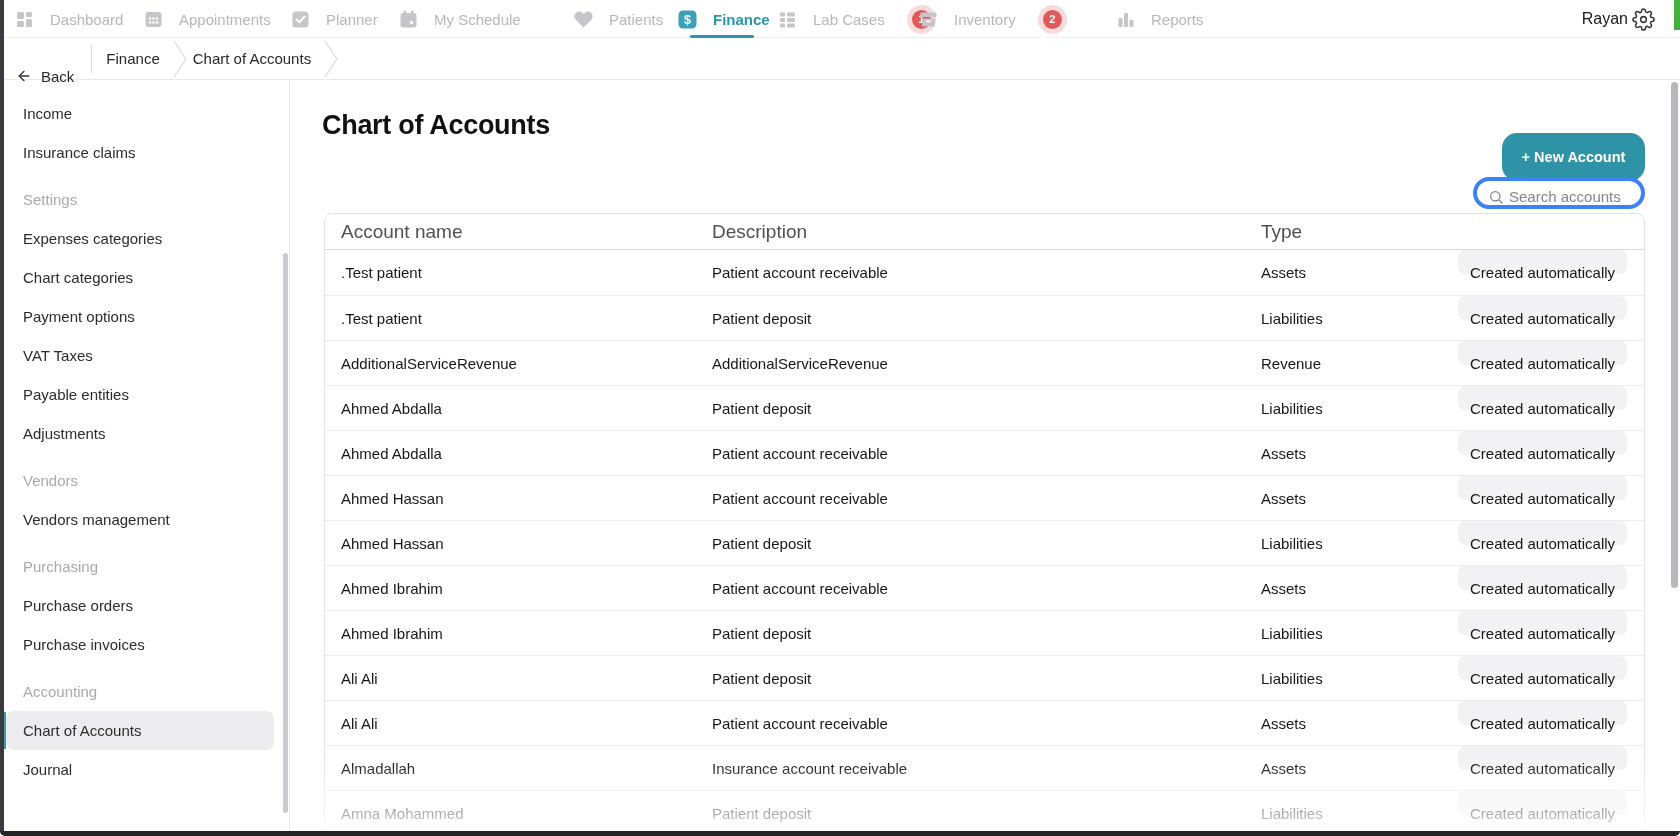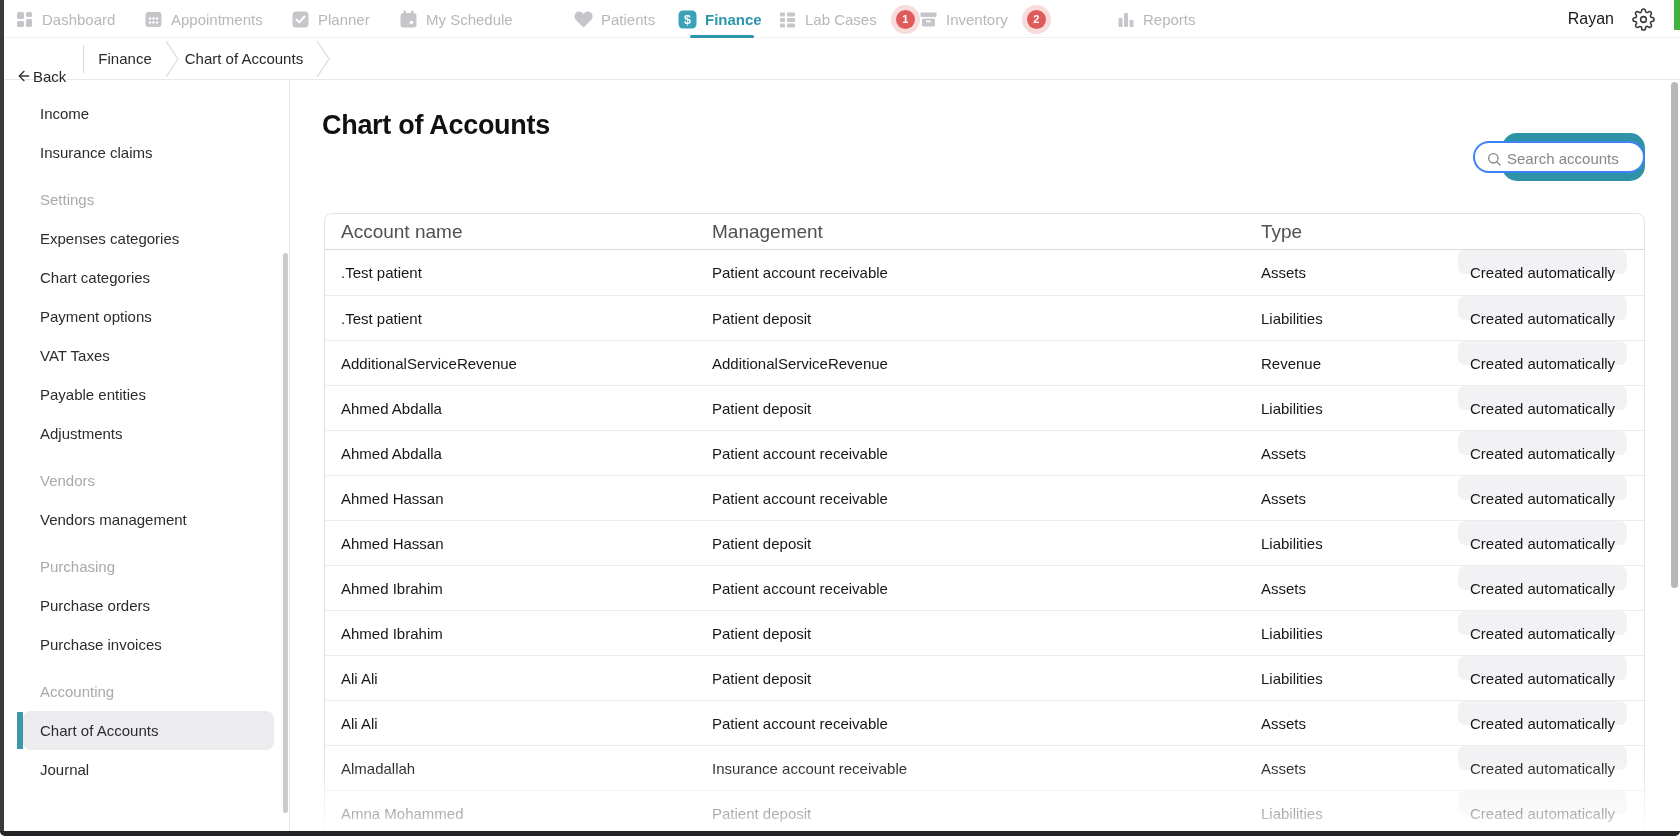--- a/index.html
+++ b/index.html
@@ -8,62 +8,62 @@
   #screen { position:relative; width:1680px; height:836px; background:#fff; overflow:hidden; }
 
   
   .frame-left  { position:absolute; left:0; top:0; width:4px; height:832px; background:#3a3a3e; z-index:40; }
   .frame-bottom{ position:absolute; left:0; bottom:0; width:1680px; height:5px; background:#232327; z-index:40; border-radius:0 0 8px 8px; }
   .frame-green { position:absolute; right:0; top:0; width:6px; height:30px; background:#43b13f; z-index:41; }
 
   
   .topnav { position:absolute; left:0; top:0; width:1680px; height:38px; background:#fff;
             border-bottom:1px solid #f0f0f2; z-index:20; }
-  .nav-item { position:absolute; top:0; height:38px; display:flex; align-items:center; gap:7px;
+  .nav-item { position:absolute; top:0; height:38px; display:flex; align-items:center; gap:15px;
               color:#b7b7bc; font-size:15px; cursor:pointer; white-space:nowrap; }
   .nav-item svg { display:block; }
   .nav-item.active { color:#2a95ac; font-weight:700; }
   .nav-underline { position:absolute; top:35px; left:690px; width:64px; height:3px;
                    background:#2a95ac; border-radius:2px; }
   .nav-badge { width:19px; height:19px; margin-left:12px; border-radius:50%; background:#df5b5b;
                color:#fff; font-size:11px; font-weight:700; display:flex; align-items:center;
                justify-content:center; box-shadow:0 0 0 5px rgba(223,91,91,.22); }
-  .nav-right { position:absolute; right:25px; top:0; height:38px; display:flex; align-items:center; gap:18px; }
+  .nav-right { position:absolute; right:25px; top:0; height:38px; display:flex; align-items:center; gap:4px; }
   .nav-user  { font-size:16px; color:#1a1a1c; cursor:pointer; }
 
   
   .crumbbar { position:absolute; left:0; top:38px; width:1680px; height:42px; background:#fff;
               border-bottom:1px solid #e8e8ea; display:flex; align-items:center; z-index:19; }
-  .crumb-back { display:flex; align-items:center; margin-left:15px; cursor:pointer;margin-top:35px; }
+  .crumb-back { display:flex; align-items:center; gap:8px; margin-left:15px; cursor:pointer;margin-top:35px; }
   .crumb-text { font-size:15px; color:#28282b; }
   .crumb-divider { width:1px; height:28px; background:#d9d9dc; margin:0 14px 0 17px; }
   .crumb-link { font-size:15px; color:#28282b; cursor:pointer; }
   .crumb-chev { margin:0 6px 0 13px; }
 
   
   .sidebar { position:absolute; left:0; top:80px; width:290px; height:756px; background:#fff;
-             border-right:1px solid #e5e5e8; padding-top:14px; z-index:10; overflow:hidden;padding-left:17px; }
+             border-right:1px solid #e5e5e8; padding-top:14px; z-index:10; overflow:hidden; }
   .side-item { position:relative; height:39px; line-height:39px; font-size:15px; color:#2c2c30;
                padding-left:17px; margin:0 15px 0 6px; border-radius:8px; cursor:pointer; white-space:nowrap; }
   .side-item.selected { background:#ececef; }
   .side-item.selected::before { content:""; position:absolute; left:-6px; top:1px; bottom:1px;
                width:6px; background:#3d98ac; }
   .side-header { height:39px; line-height:39px; font-size:15px; color:#a9a9ae; padding-left:23px;
                margin-top:8px; white-space:nowrap; }
   .side-scrollbar { position:absolute; left:283px; top:253px; width:5px; height:560px;
                background:#cbcbcf; border-radius:3px; z-index:12; }
 
   
   .page-title { position:absolute; left:322px; top:110px; font-size:27px; font-weight:700;
                 color:#111114; letter-spacing:-.3px; }
   .btn-new { position:absolute; left:1502px; top:133px; width:143px; height:48px; border:none;
              border-radius:15px; background:#2f93a8; color:#ffffff; font-size:14.5px; font-weight:700;
              font-family:inherit; cursor:pointer; }
-  .searchbox { position:absolute; left:1473px; top:141px; width:172px; height:32px;
-               border:2px solid #3b82f6; border-radius:16px; background:#fff; }
+  .searchbox { position:absolute; left:1473px; top:177px; width:172px; height:32px;
+               border:4px solid #3b82f6; border-radius:16px; background:#fff; }
   .searchbox svg { position:absolute; left:11px; top:8px; }
   .searchbox input { position:absolute; left:32px; top:1px; width:132px; height:28px; border:none;
                outline:none; font-size:15px; color:#333; font-family:inherit; background:transparent; }
   .searchbox input::placeholder { color:#85858c; opacity:1; }
 
   
   .acct-table { position:absolute; left:324px; top:213px; width:1321px; height:623px;
                 border:1px solid #e3e3e6; border-radius:8px 8px 0 0; background:#fff; overflow:hidden; }
   .t-header { position:relative; height:36px; border-bottom:1px solid #d9d9dc; }
   .t-header span { position:absolute; top:0; line-height:36px; font-size:19px; color:#505055; }
@@ -264,21 +264,21 @@
           <circle cx="11" cy="11" r="7"></circle>
           <path d="M21 21l-4.35-4.35"></path>
         </svg>
     </span>
     <input type="text" placeholder="Search accounts" style="">
   </div>
 
   <div class="acct-table">
     <div class="t-header">
       <span class="col-name">Account name</span>
-      <span class="col-desc">Management</span>
+      <span class="col-desc">Description</span>
       <span class="col-type">Type</span>
     </div>
     <div>
         <div class="t-row">
           <span class="col-name">.Test patient</span>
           <span class="col-desc">Patient account receivable</span>
           <span class="col-type">Assets</span>
           <span class="row-badge">Created automatically</span>
         </div>
         <div class="t-row">

